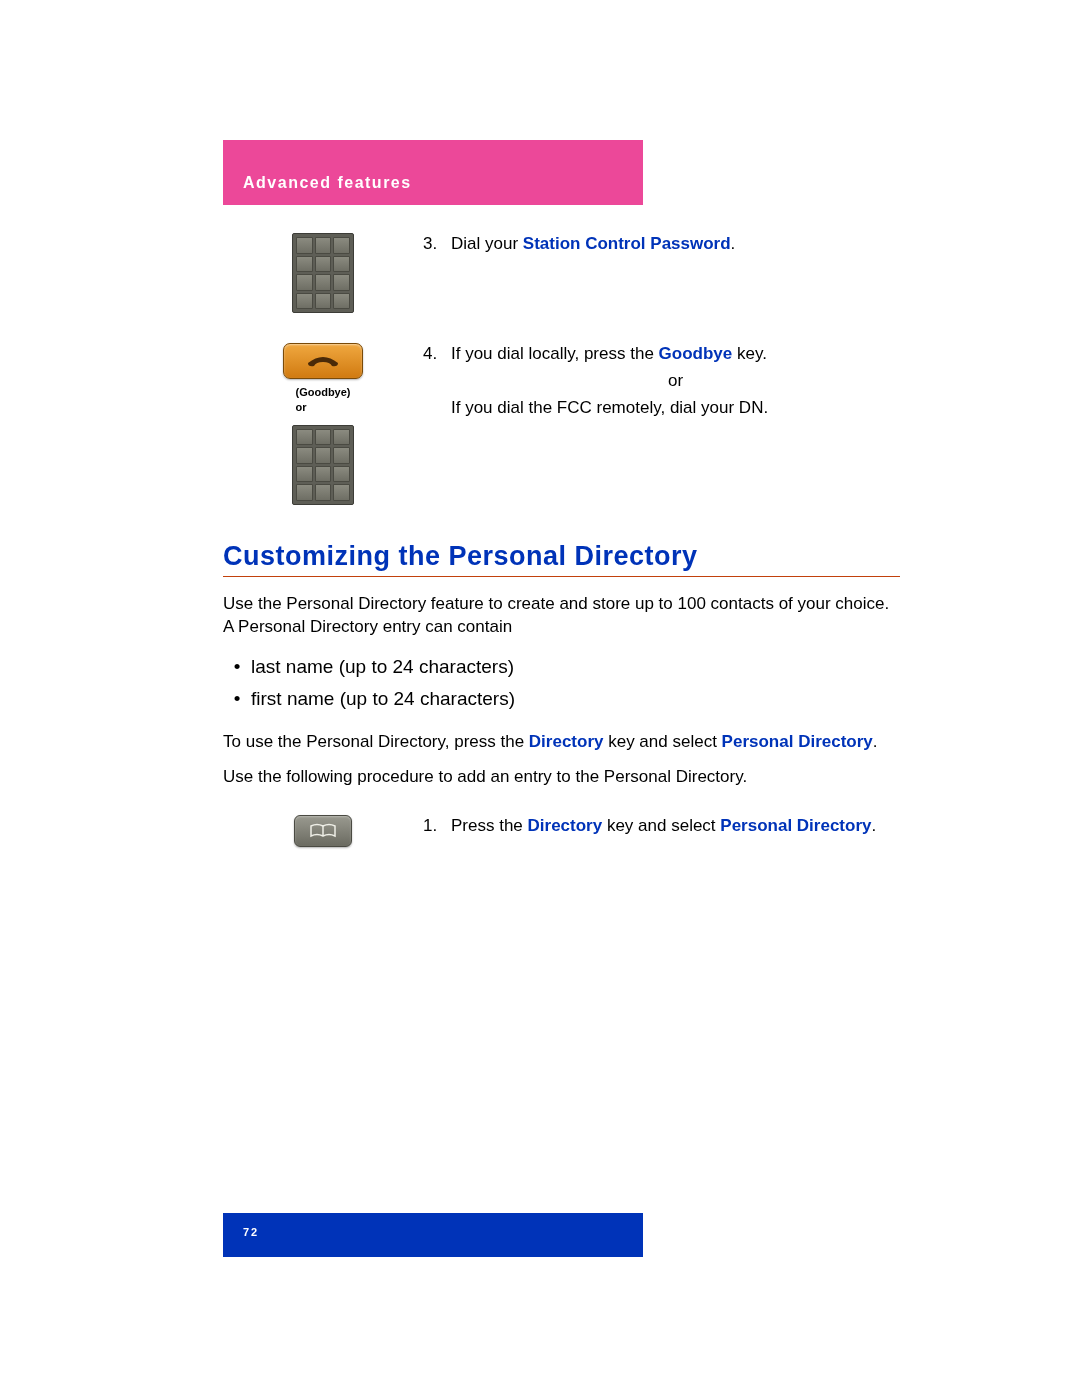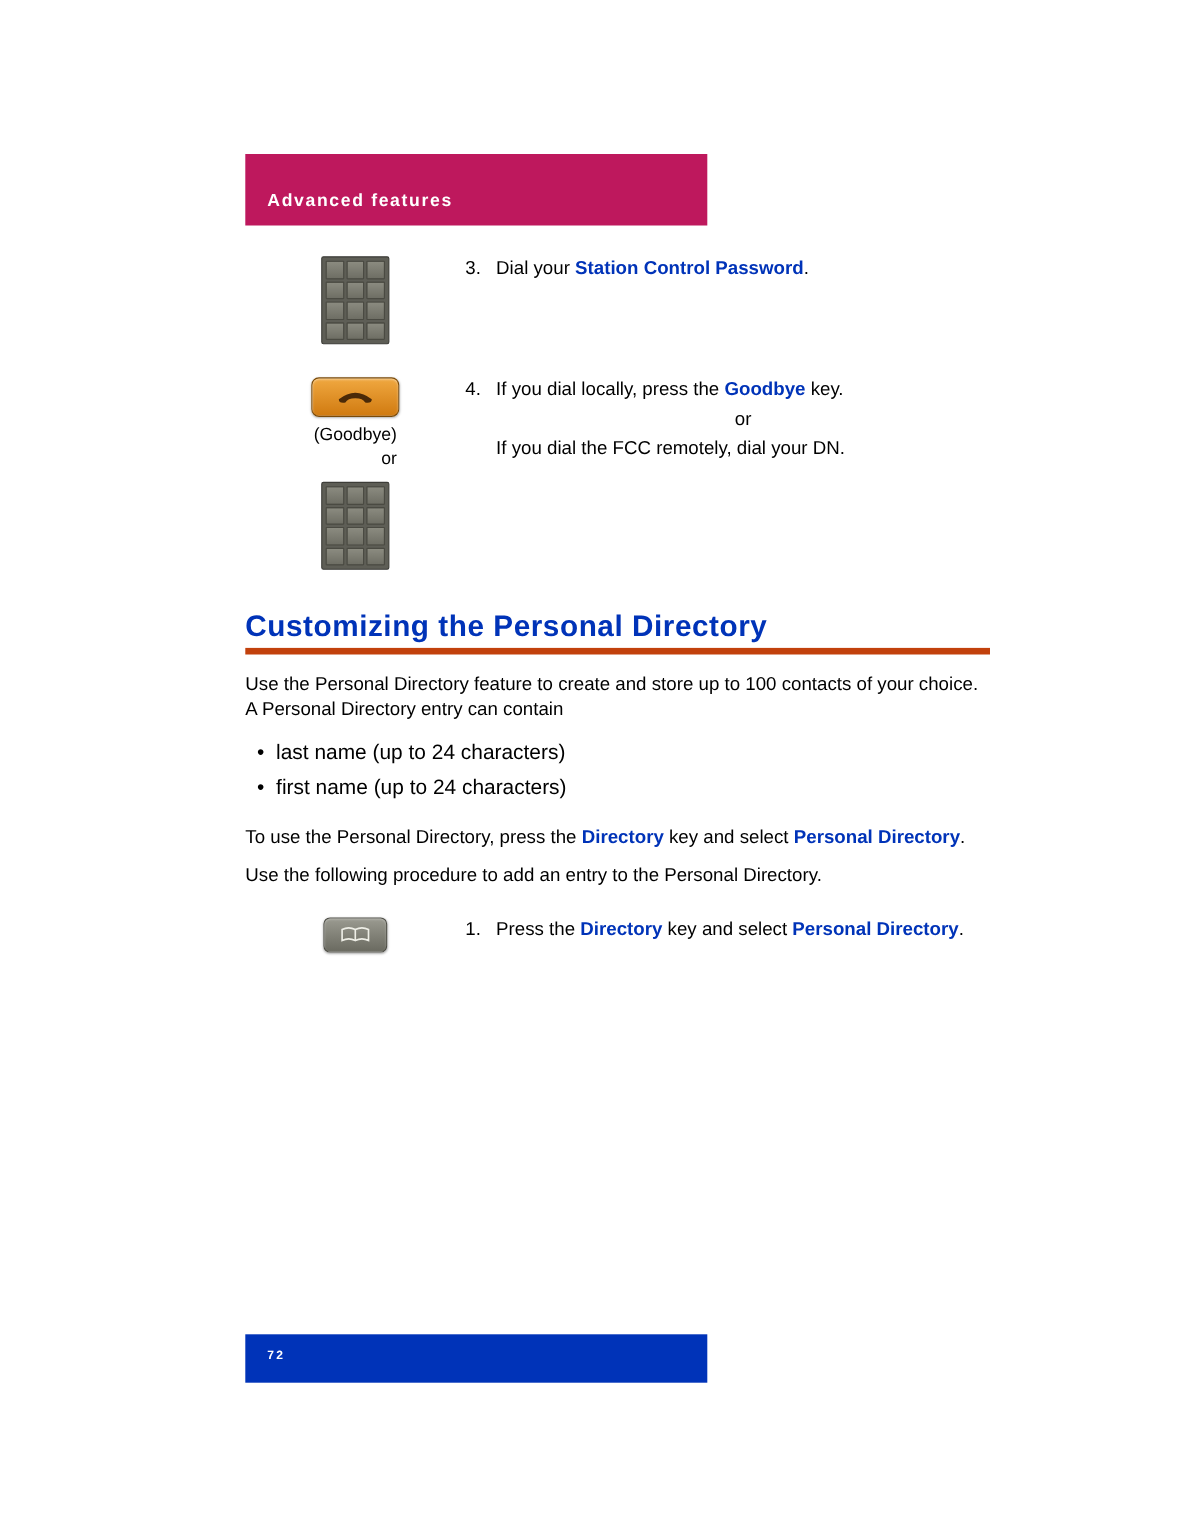--- a/index.html
+++ b/index.html
@@ -12,21 +12,21 @@
     width: 1080px;
   }
   .page {
     position: relative;
     width: 1080px;
     height: 1397px;
     box-sizing: border-box;
     padding: 140px 180px 0 223px;
   }
   .header-band {
-    background: #be185d;
+    background: #ec4899;
     color: #ffffff;
     height: 65px;
     box-sizing: border-box;
     padding: 34px 0 0 20px;
     font-weight: bold;
     letter-spacing: 1.5px;
     font-size: 16px;
     margin-bottom: 28px;
     width: 420px;
   }
@@ -94,44 +94,45 @@
     border: 1px solid #7a4a08;
     box-shadow: inset 0 1px 2px rgba(255,255,255,0.5), 0 1px 2px rgba(0,0,0,0.3);
     display: flex;
     align-items: center;
     justify-content: center;
     color: #5a2f00;
     font-size: 20px;
   }
   .goodbye-btn svg { display:block; }
   .caption {
-    font-size: 16px;
-    text-align: right;
+    font-size: 11px;
+    text-align: left;
     margin-top: 6px;
     line-height: 1.35;
+    font-weight: bold;
   }
   
   .dir-btn {
     width: 56px;
     height: 30px;
     border-radius: 6px;
     background: linear-gradient(#9a9a90, #6a6a60);
     border: 1px solid #4a4a42;
     box-shadow: inset 0 1px 2px rgba(255,255,255,0.3), 0 1px 2px rgba(0,0,0,0.3);
     display: flex;
     align-items: center;
     justify-content: center;
     color: #e8e8e0;
   }
   .section-title {
     color: #0033b8;
     font-size: 27px;
     font-weight: bold;
     letter-spacing: 0.5px;
-    border-bottom: 6px solid #c2410c;
+    border-bottom: 1px solid #c2410c;
     padding-bottom: 4px;
     margin: 36px 0 16px 0;
   }
   .subsection-title {
     color: #0033b8;
     font-size: 22px;
     font-weight: bold;
     letter-spacing: 1px;
     margin: 24px 0 8px 0;
   }

